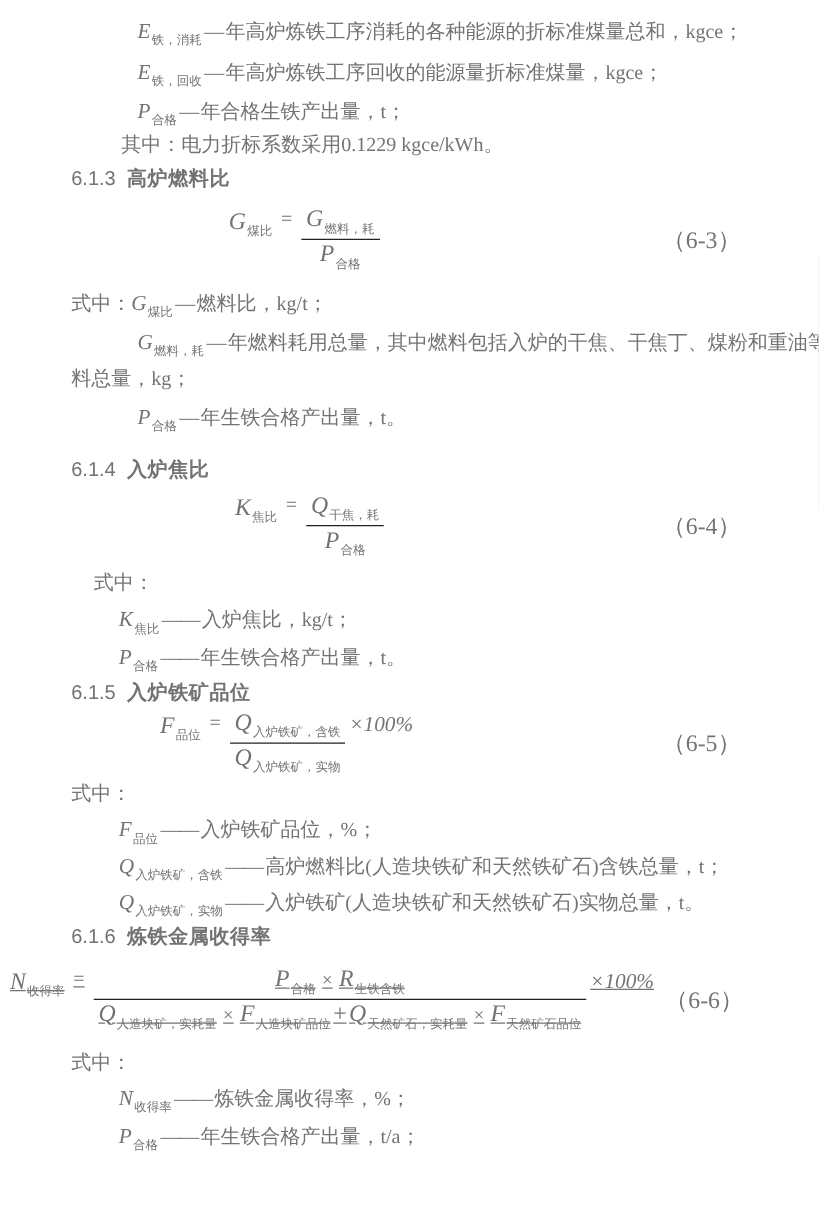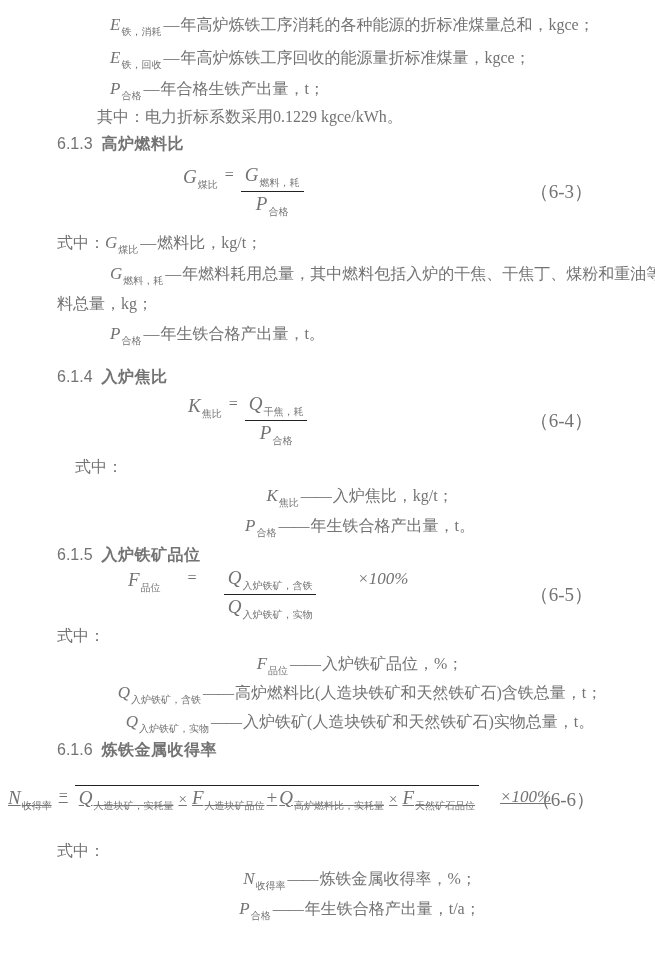--- a/index.html
+++ b/index.html
@@ -25,50 +25,50 @@
   .heading { height:24px; line-height:24px; margin-top:2px; }
   .h-613 { height:26px; line-height:26px; }
   .h-614 { margin-top:16px; }
   .heading .hnum { font-family:Liberation Sans, sans-serif; margin-right:9px; }
   .heading .htitle { font-family:"Liberation Sans", sans-serif; font-weight:bold; letter-spacing:0.5px; }
 
   .where-line { height:28px; line-height:28px; }
   .where-615, .where-616 { height:26px; line-height:26px; }
   .where-614 { margin-left:18px; }
 
-  .s-def { margin-left:38px; height:30px; line-height:30px;text-align:center; }
+  .s-def { margin-left:38px; height:30px; line-height:30px; }
   .s-def-29 { height:29px; line-height:29px; }
   .g-def { margin-left:53px; height:31px; line-height:31px; }
   .where-inline { height:31px; line-height:31px; }
 
   
   .v  { font-family:"Liberation Serif", serif; font-style:italic; font-size:17px; }
   .vsub { font-size:10px; vertical-align:-5px; margin:0 2px 0 1px; }
   .dash { letter-spacing:-1px; margin-right:2px; }
 
   
   .formula-row { position:relative; display:flex; align-items:center; }
   .f63 { height:70px; }
   .f64 { height:64px; }
   .f65 { height:56px; }
   .f66 { height:76px;text-decoration:underline; }
   .math { white-space:nowrap; display:flex; align-items:flex-start; }
   .m63 { margin-left:126px; }
   .m64 { margin-left:131px; }
-  .m65 { margin-left:71px;gap:20px; }
+  .m65 { margin-left:71px; }
   .m66 { margin-left:-49px; }
   .mv { font-family:"Liberation Serif", serif; font-style:italic; font-size:19px; }
   .msub { font-size:10px; vertical-align:-5px; margin-left:1px; }
   .meq { margin:0 7px; font-size:16px; }
   .mop { margin:0 5px; font-size:15px; }
   .mplus { margin:0 2px; font-size:19px; }
   .frac { display:inline-block; text-align:center; vertical-align:middle; margin-top:-2px; }
   .frac .ftop { display:block; padding:0 4px 1px; }
   .frac .fbot { display:block; border-top:1.3px solid #222; padding:1px 4px 0; }
-  .mult-x { font-style:italic; font-size:17px; margin-left:21px; font-family:"Liberation Serif", serif; }
+  .mult-x { font-style:italic; font-size:17px; margin-left:3px; font-family:"Liberation Serif", serif; }
   .eqno { position:absolute; right:32px; top:50%; transform:translateY(-50%); font-size:19px; }
   .eqno-66 { right:30px; }
 </style>
 </head>
 <body>
 
 <div class="page">
   <div class="content">
 
     <div class="line p-def"><span class="v">E</span><span class="vsub">铁，消耗</span><span class="dash">—</span><span>年高炉炼铁工序消耗的各种能源的折标准煤量总和，kgce；</span></div>
@@ -133,21 +133,22 @@
     <div class="line s-def s-def-29"><span class="v">Q</span><span class="vsub">入炉铁矿，含铁</span><span class="dash">——</span><span>高炉燃料比(人造块铁矿和天然铁矿石)含铁总量，t；</span></div>
     <div class="line s-def s-def-29"><span class="v">Q</span><span class="vsub">入炉铁矿，实物</span><span class="dash">——</span><span>入炉铁矿(人造块铁矿和天然铁矿石)实物总量，t。</span></div>
 
     <div class="line heading"><span class="hnum">6.1.6</span><span class="htitle">炼铁金属收得率</span></div>
 
     <div class="formula-row f66">
       <div class="math m66">
         <span><span class="mv">N</span><span class="msub">收得率</span></span>
         <span class="meq">=</span>
         <span class="frac">
-          <span class="fbot"><span class="mv">Q</span><span class="msub">人造块矿，实耗量</span><span class="mop">×</span><span class="mv">F</span><span class="msub">人造块矿品位</span><span class="mplus">+</span><span class="mv">Q</span><span class="msub">高炉燃料比，实耗量</span><span class="mop">×</span><span class="mv">F</span><span class="msub">天然矿石品位</span></span>
+          <span class="ftop"><span class="mv">P</span><span class="msub">合格</span><span class="mop">×</span><span class="mv">R</span><span class="msub">生铁含铁</span></span>
+          <span class="fbot"><span class="mv">Q</span><span class="msub">人造块矿，实耗量</span><span class="mop">×</span><span class="mv">F</span><span class="msub">人造块矿品位</span><span class="mplus">+</span><span class="mv">Q</span><span class="msub">天然矿石，实耗量</span><span class="mop">×</span><span class="mv">F</span><span class="msub">天然矿石品位</span></span>
         </span>
         <span class="mult-x">×100%</span>
       </div>
       <span class="eqno eqno-66">（6-6）</span>
     </div>
 
     <div class="line where-line where-616">式中：</div>
     <div class="line s-def"><span class="v">N</span><span class="vsub">收得率</span><span class="dash">——</span><span>炼铁金属收得率，%；</span></div>
     <div class="line s-def"><span class="v">P</span><span class="vsub">合格</span><span class="dash">——</span><span>年生铁合格产出量，t/a；</span></div>
 

